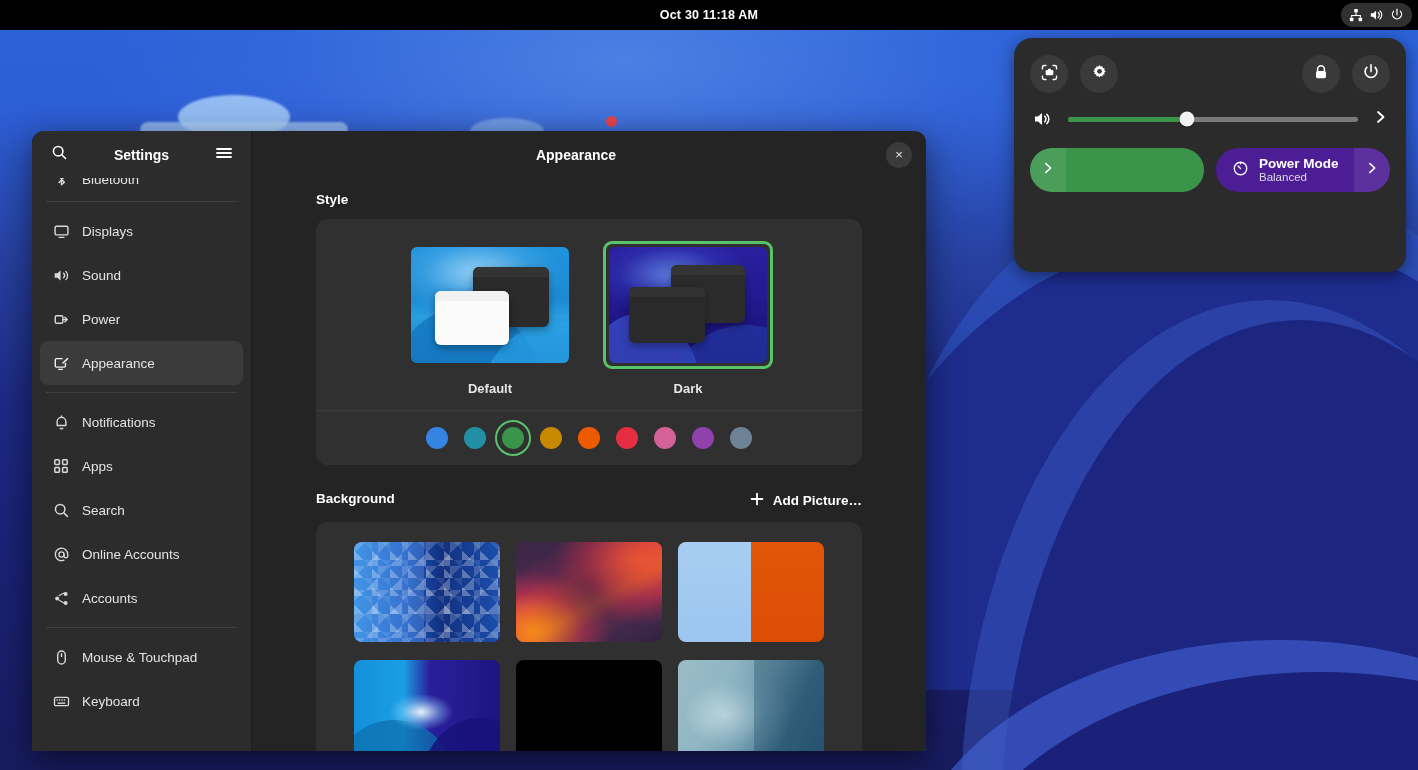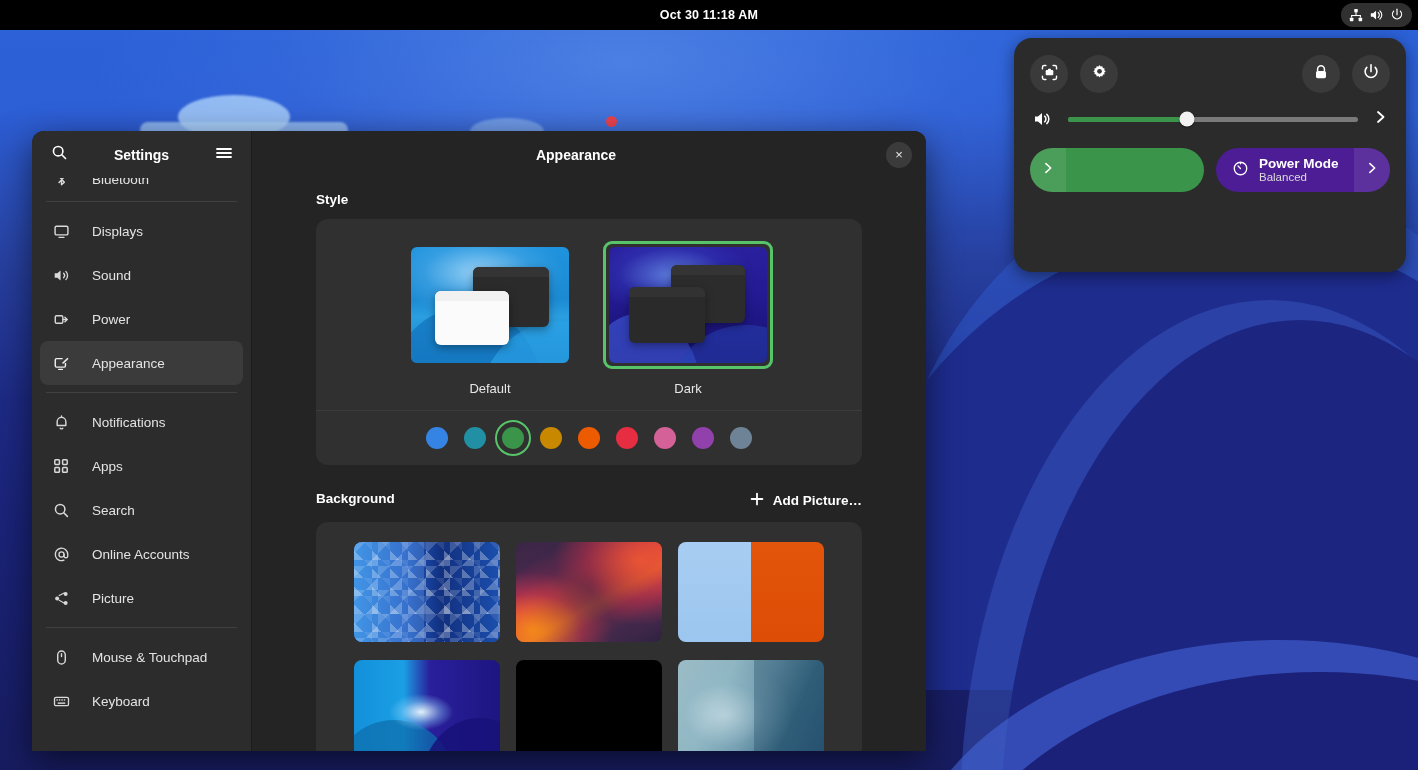--- a/index.html
+++ b/index.html
@@ -211,21 +211,21 @@
   .hdr-btn { width: 26px; height: 26px; display: flex; align-items: center; justify-content: center; }
   #sidebar-list {
     flex: 1;
     overflow: hidden;
     padding: 0 8px;
     position: relative;
   }
   .side-item {
     display: flex;
     align-items: center;
-    gap: 22px;
+    gap: 12px;
     height: 44px;
     padding: 0 12px;
     border-radius: 8px;
     color: #e3e3e3;
     font-size: 13.5px;
   }
   .side-item.selected { background: #3b3b3b; }
   .side-item .si-icon { width: 18px; height: 18px; display: flex; align-items: center; justify-content: center; flex: 0 0 18px; }
   .side-sep { height: 1px; background: #404040; margin: 7px 6px; }
 
@@ -276,21 +276,21 @@
     align-items: center;
     gap: 8px;
     color: #ffffff;
     font-size: 13.5px;
     font-weight: bold;
   }
   .card {
     background: #303030;
     border-radius: 12px;
   }
-  #style-card { padding: 0; }
+  #style-card { padding: 0; font-weight: bold; }
   .style-previews {
     display: flex;
     justify-content: center;
     gap: 28px;
     padding: 22px 0 14px 0;
   }
   .style-choice { display: flex; flex-direction: column; align-items: center; gap: 12px; }
   .preview-frame {
     width: 170px; height: 128px;
     border-radius: 9px;
@@ -684,21 +684,21 @@
         <div class="side-item">
           <span class="si-icon">
             <svg width="17" height="17" viewBox="0 0 18 18" fill="#d9d9d9">
               <circle cx="13.4" cy="4.2" r="2.1"></circle>
               <circle cx="4.4" cy="9" r="2.1"></circle>
               <circle cx="13.4" cy="13.8" r="2.1"></circle>
               <rect x="5.8" y="5.6" width="7" height="1.2" transform="rotate(-28 5.8 5.6)"></rect>
               <rect x="6.3" y="10.1" width="7" height="1.2" transform="rotate(28 6.3 10.1)"></rect>
             </svg>
           </span>
-          <span>Picture</span>
+          <span>Accounts</span>
         </div>
         <div class="side-sep"></div>
 
         <div class="side-item">
           <span class="si-icon">
             <svg width="17" height="17" viewBox="0 0 18 18" fill="none" stroke="#d9d9d9" stroke-width="1.5">
               <rect x="5" y="2.2" width="8" height="13.6" rx="4"></rect>
               <line x1="9" y1="5" x2="9" y2="8" stroke-linecap="round"></line>
             </svg>
           </span>

